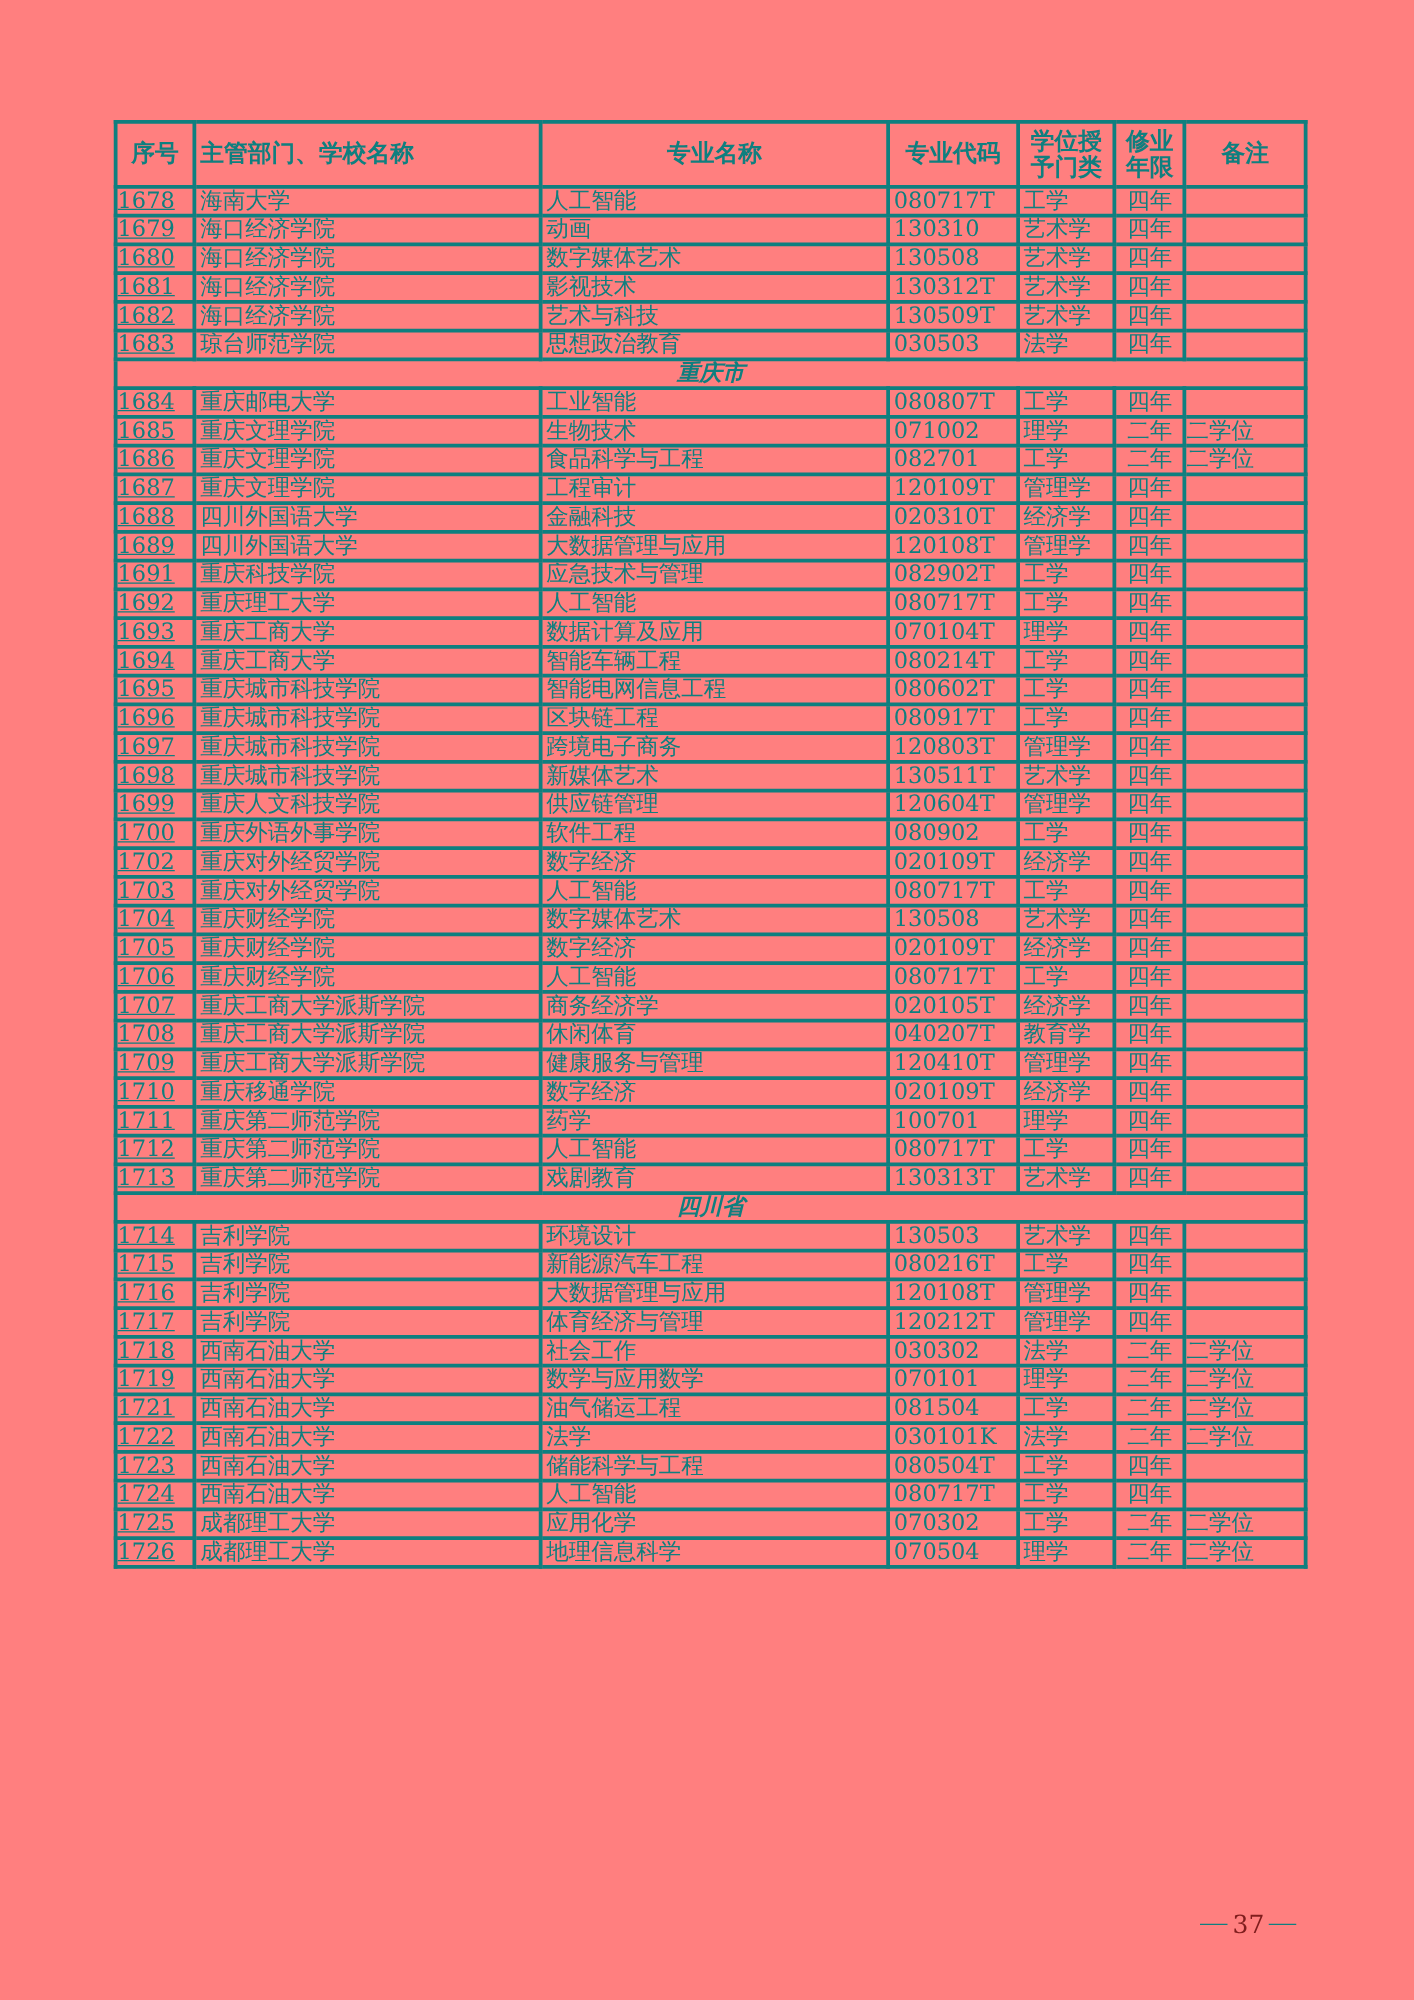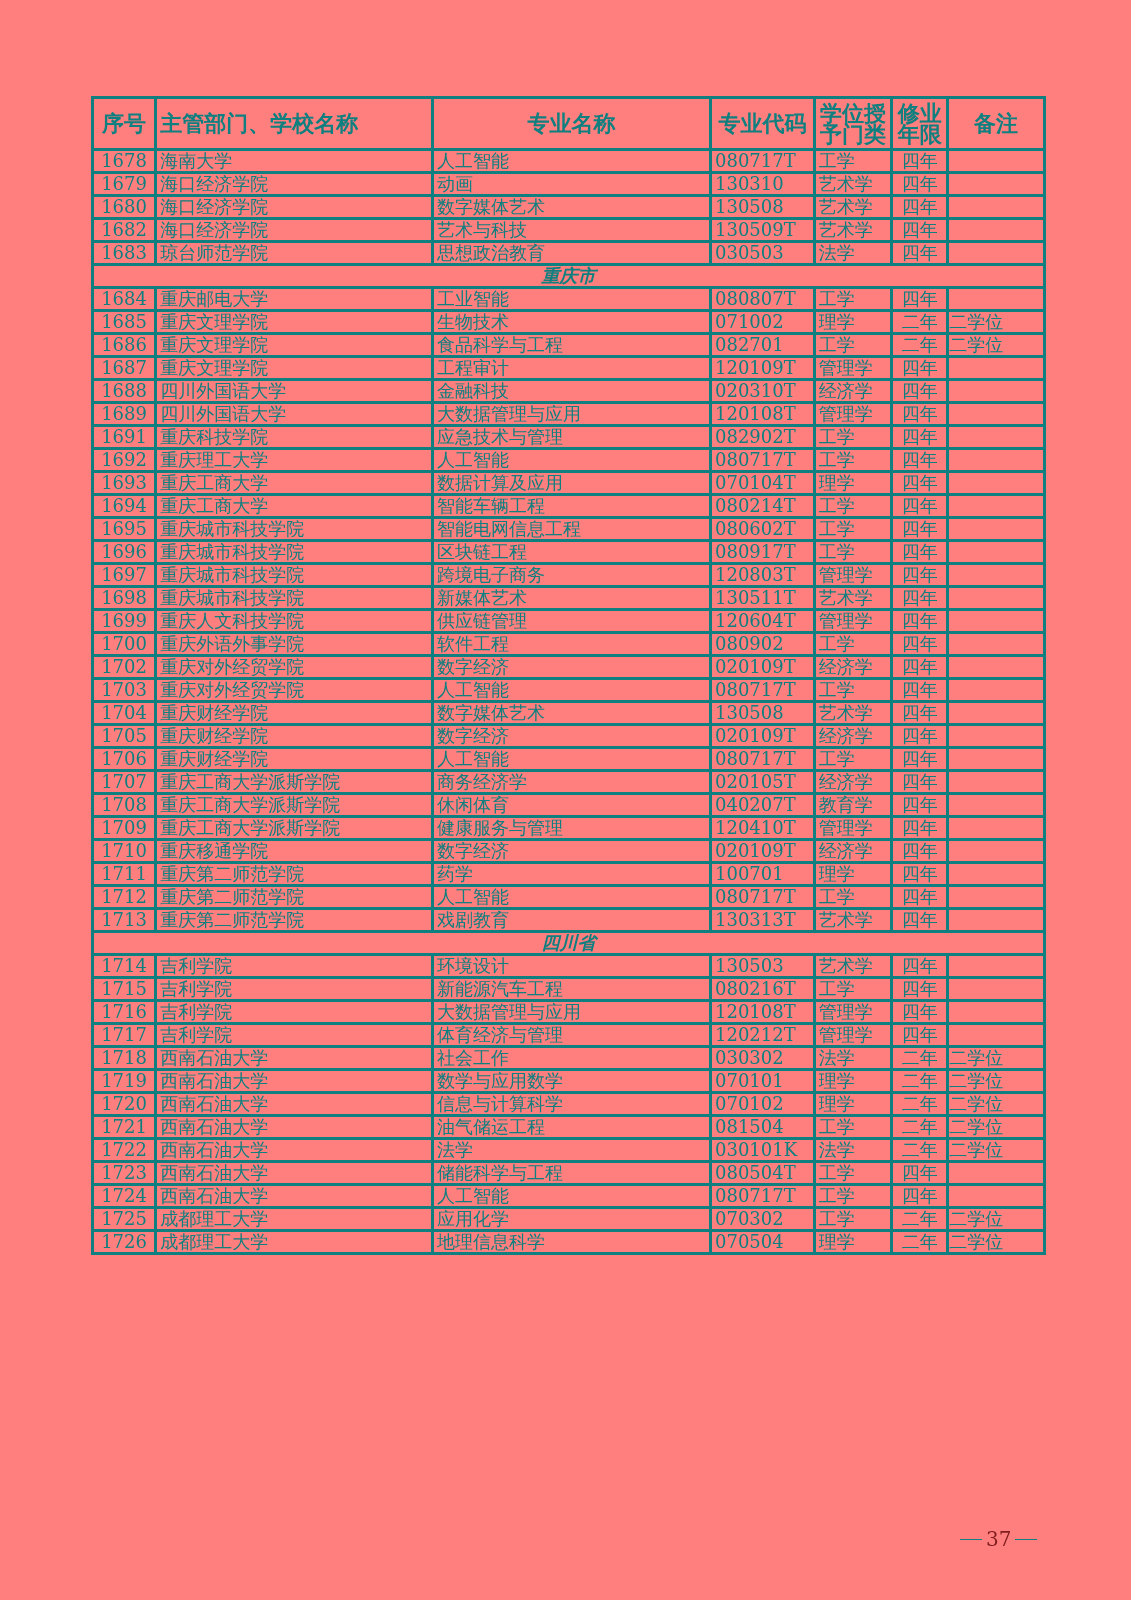--- a/index.html
+++ b/index.html
@@ -26,26 +26,26 @@
     font-size: 18px;
     line-height: 20px;
     font-weight: normal;
     white-space: nowrap;
     overflow: hidden;
     text-align: left;
   }
   #sheet thead th {
     height: 49px;
     font-family: "DejaVu Sans", "Liberation Sans", sans-serif;
-    font-size: 22px;
+    font-size: 19px;
     line-height: 21px;
     font-weight: bold;
   }
   #sheet thead th.c { text-align: center; padding: 0; }
-  #sheet td.num { text-align: center; padding: 0; }
+  #sheet td.num { text-align: left; padding: 0; text-decoration: underline; }
   #sheet td.dur { text-align: center; padding: 0; }
   #sheet td.note { text-align: left; padding: 0; }
   #sheet tr.region td {
     text-align: center;
     font-family: "DejaVu Sans", "Liberation Sans", sans-serif;
     font-weight: bold;
     font-size: 18px;
     padding: 0;
     font-style: italic;
   }
@@ -104,20 +104,29 @@
       <tr>
         <td class="num">1680</td>
         <td>海口经济学院</td>
         <td>数字媒体艺术</td>
         <td>130508</td>
         <td>艺术学</td>
         <td class="dur">四年</td>
         <td class="note"></td>
       </tr>
       <tr>
+        <td class="num">1681</td>
+        <td>海口经济学院</td>
+        <td>影视技术</td>
+        <td>130312T</td>
+        <td>艺术学</td>
+        <td class="dur">四年</td>
+        <td class="note"></td>
+      </tr>
+      <tr>
         <td class="num">1682</td>
         <td>海口经济学院</td>
         <td>艺术与科技</td>
         <td>130509T</td>
         <td>艺术学</td>
         <td class="dur">四年</td>
         <td class="note"></td>
       </tr>
       <tr>
         <td class="num">1683</td>
@@ -429,29 +438,20 @@
         <td>030302</td>
         <td>法学</td>
         <td class="dur">二年</td>
         <td class="note">二学位</td>
       </tr>
       <tr>
         <td class="num">1719</td>
         <td>西南石油大学</td>
         <td>数学与应用数学</td>
         <td>070101</td>
-        <td>理学</td>
-        <td class="dur">二年</td>
-        <td class="note">二学位</td>
-      </tr>
-      <tr>
-        <td class="num">1720</td>
-        <td>西南石油大学</td>
-        <td>信息与计算科学</td>
-        <td>070102</td>
         <td>理学</td>
         <td class="dur">二年</td>
         <td class="note">二学位</td>
       </tr>
       <tr>
         <td class="num">1721</td>
         <td>西南石油大学</td>
         <td>油气储运工程</td>
         <td>081504</td>
         <td>工学</td>

